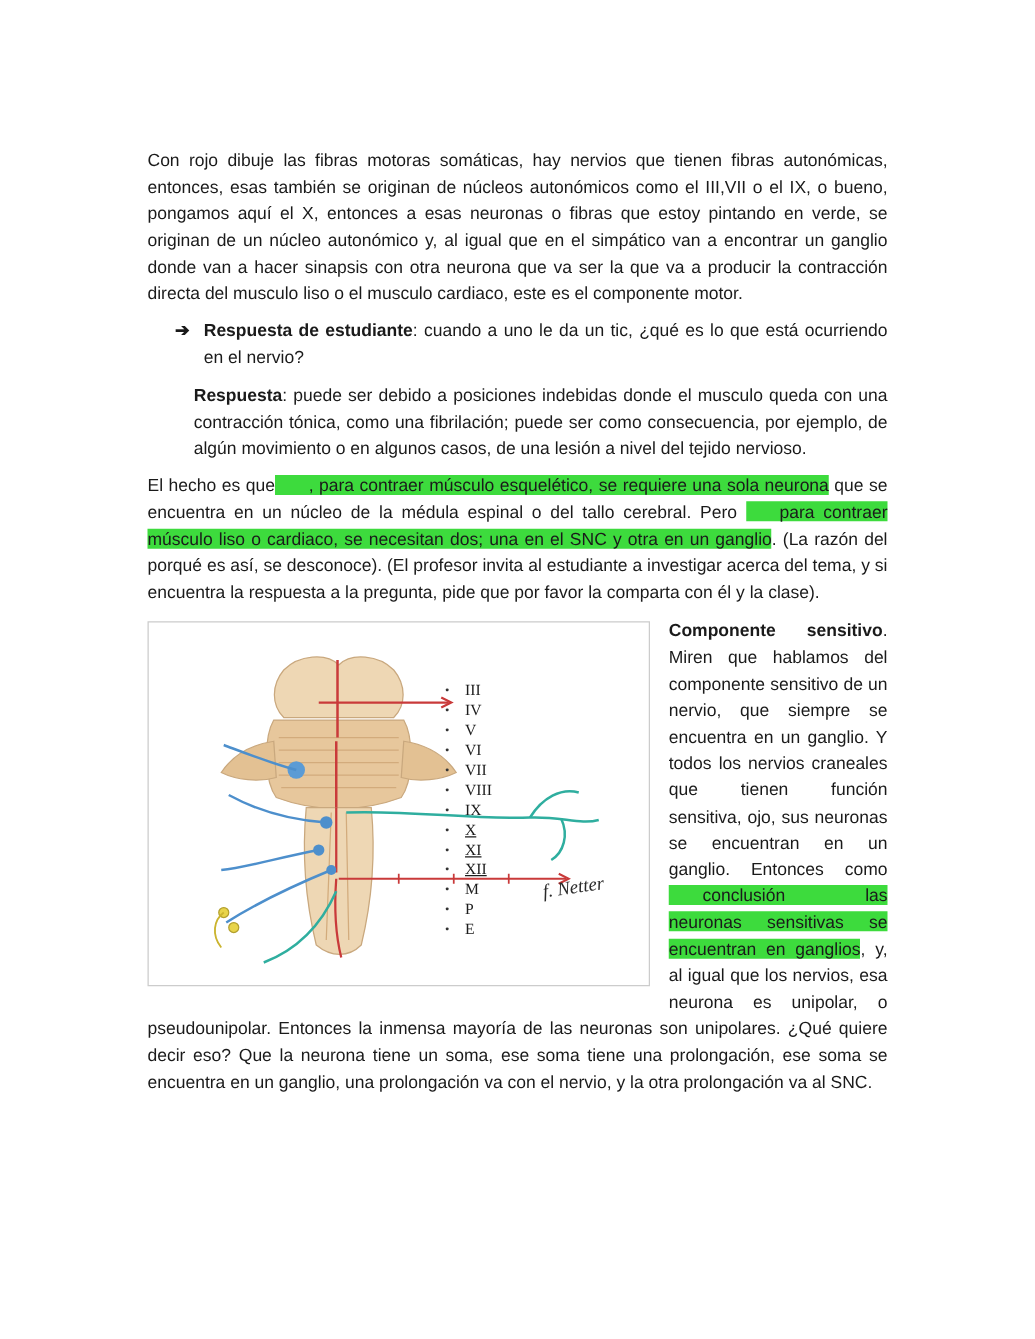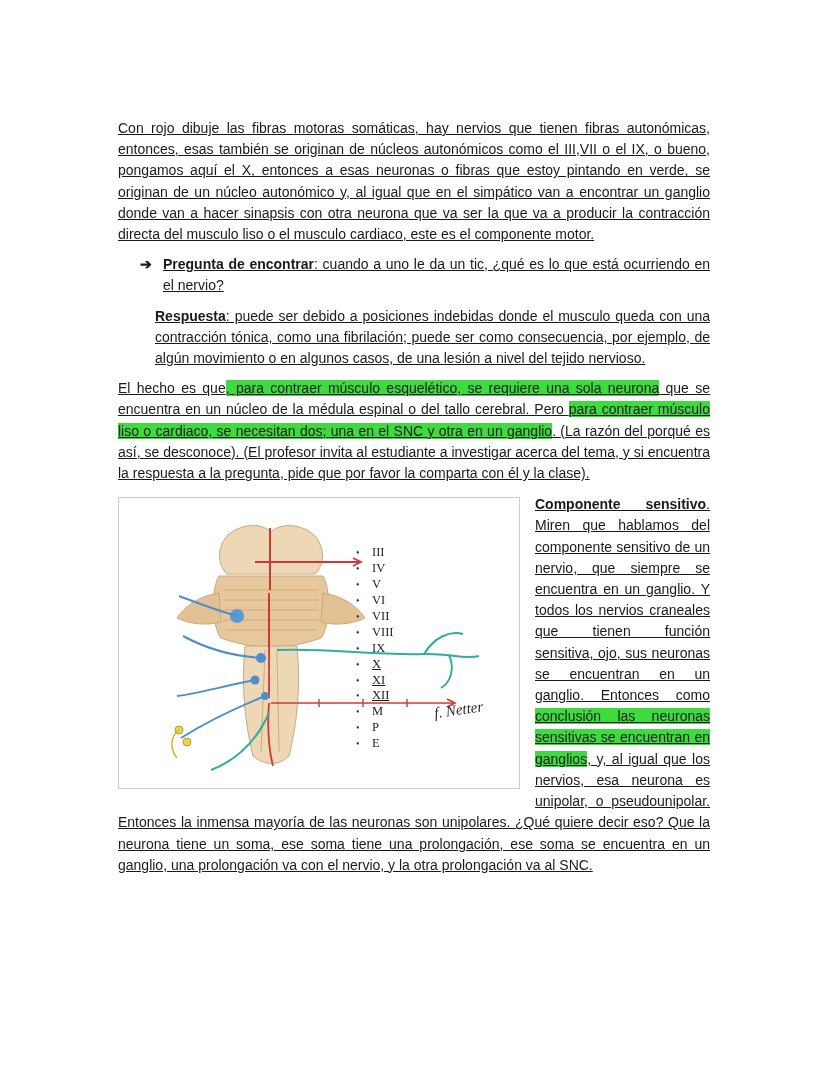--- a/index.html
+++ b/index.html
@@ -17,24 +17,23 @@
     position: absolute;
     left: 118px;
     top: 118px;
     width: 592px;
   }
   .para {
     font-size: 14px;
     line-height: 21.2px;
     text-align: justify;
     margin: 0;
-    text-decoration: underline;
   }
   .b { font-weight: bold; }
-  .hl { background: var(--hl, #3ddb3d); }
+  .hl { background: var(--hl, #3ddb3d); padding-left: 27px; }
   .u { text-decoration: underline; }
 
   .question-row {
     display: flex;
     margin: 9px 0 0 22px;
   }
   .arrow {
     width: 23px;
     flex: 0 0 23px;
     font-size: 14px;
@@ -93,21 +92,21 @@
 </head>
 <body>
 
 <div class="page">
   <div class="content">
 
     <p class="para"><span>Con rojo dibuje las fibras motoras somáticas, hay nervios que tienen fibras autonómicas, entonces, esas también se originan de núcleos autonómicos como el III,VII o el IX, o bueno, pongamos aquí el X, entonces a esas neuronas o fibras que estoy pintando en verde, se originan de un núcleo autonómico y, al igual que en el simpático van a encontrar un ganglio donde van a hacer sinapsis con otra neurona que va ser la que va a producir la contracción directa del musculo liso o el musculo cardiaco, este es el componente motor.</span></p>
 
     <div class="question-row">
       <span class="arrow">➔</span>
-      <p class="para question-text"><span class="b">Pregunta de encontrar</span><span>: cuando a uno le da un tic, ¿qué es lo que está ocurriendo en el nervio?</span></p>
+      <p class="para question-text"><span class="b">Respuesta de estudiante</span><span>: cuando a uno le da un tic, ¿qué es lo que está ocurriendo en el nervio?</span></p>
     </div>
 
     <p class="para answer"><span class="b">Respuesta</span><span>: puede ser debido a posiciones indebidas donde el musculo queda con una contracción tónica, como una fibrilación; puede ser como consecuencia, por ejemplo, de algún movimiento o en algunos casos, de una lesión a nivel del tejido nervioso.</span></p>
 
     <p class="para fact"><span>El hecho es que</span><span class="hl">, para contraer músculo esquelético, se requiere una sola neurona</span><span> que se encuentra en un núcleo de la médula espinal o del tallo cerebral. Pero </span><span class="hl">para contraer músculo liso o cardiaco, se necesitan dos; una en el SNC y otra en un ganglio</span><span>. (La razón del porqué es así, se desconoce). (El profesor invita al estudiante a investigar acerca del tema, y si encuentra la respuesta a la pregunta, pide que por favor la comparta con él y la clase).</span></p>
 
     <div class="flow">
 
       <div class="figure">
         <svg class="fig-svg" width="400" height="290" viewBox="0 0 400 290">

